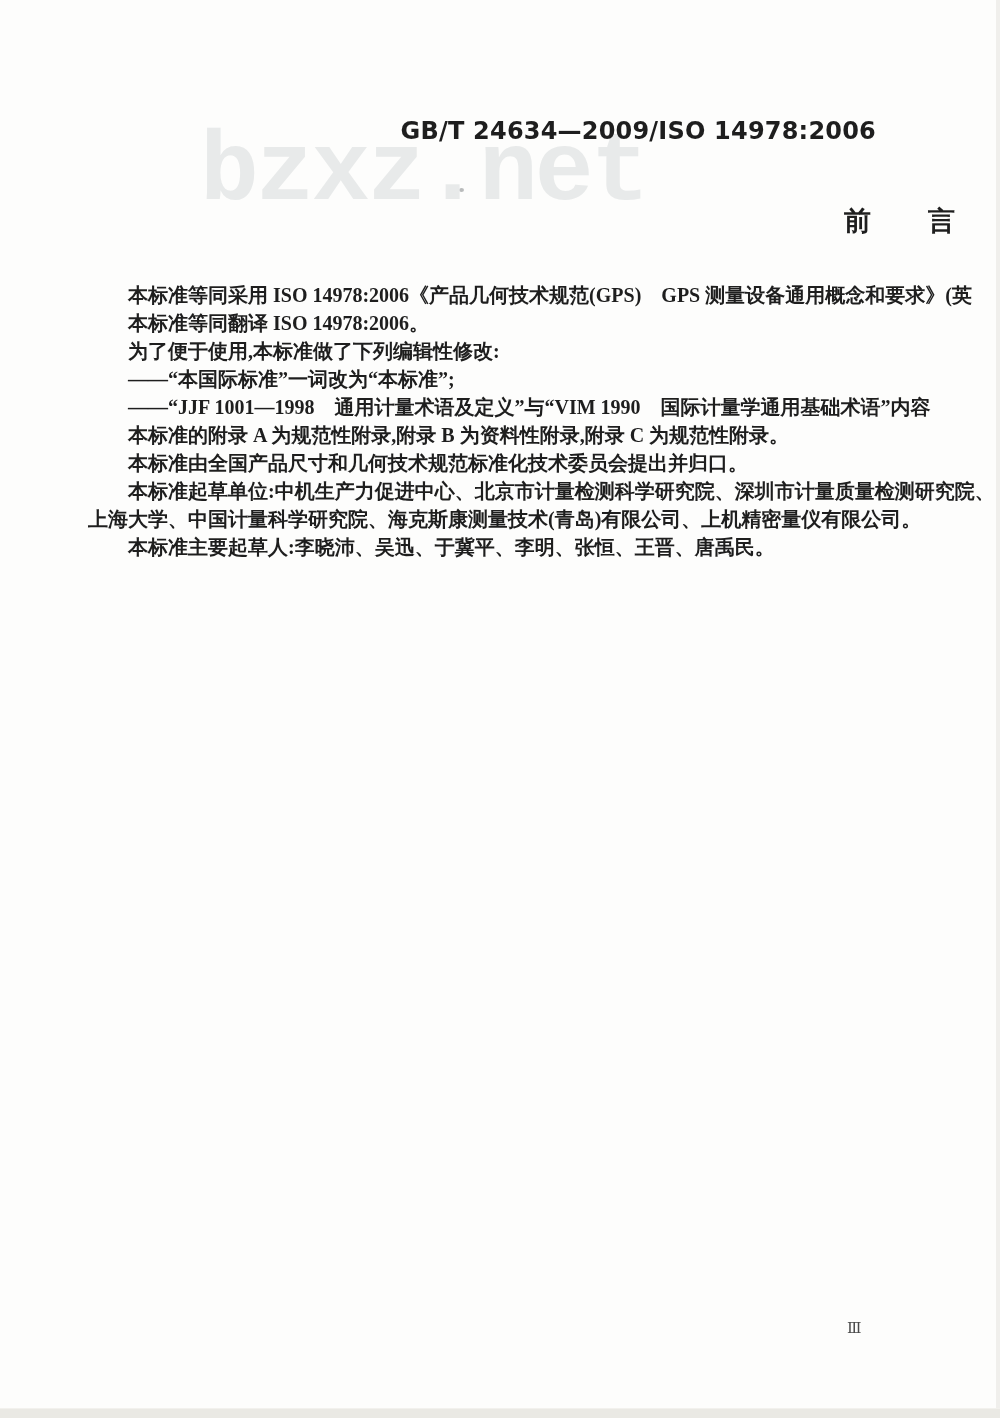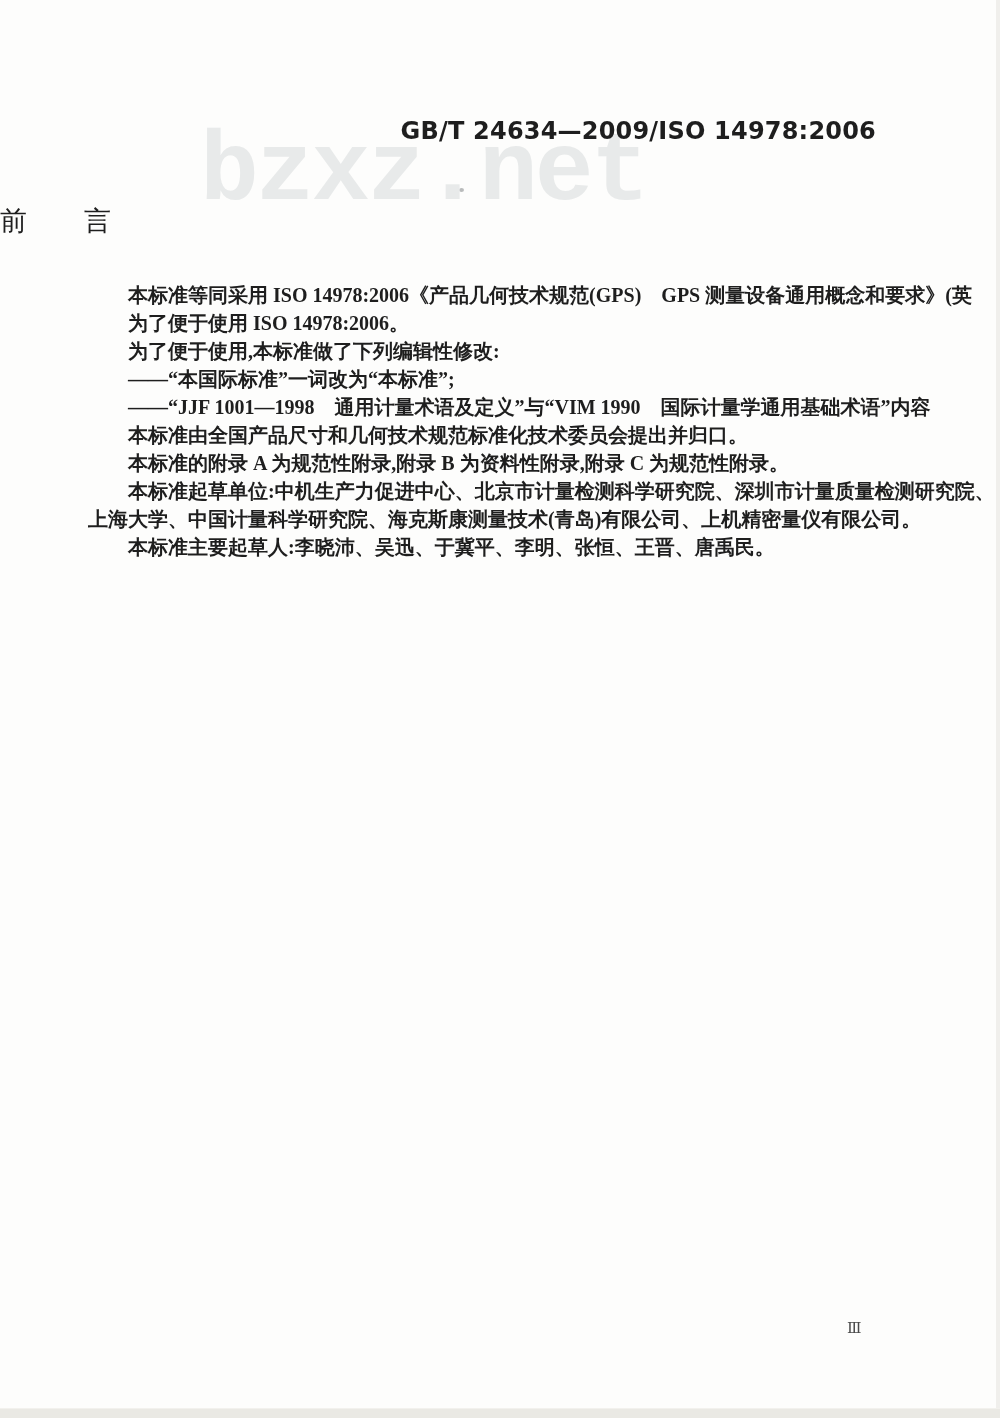--- a/index.html
+++ b/index.html
@@ -35,23 +35,23 @@
     font-family:"DejaVu Sans","Liberation Sans",sans-serif;
     font-weight:bold;
     font-size:24px;
     letter-spacing:0.2px;
     z-index:2;
   }
   .page-title{
     position:absolute;
     top:203px;left:0;
     width:956px; 
-    text-align:left;
+    text-align:right;
     font-family:"DejaVu Sans","Liberation Sans",sans-serif;
-    font-weight:normal;
+    font-weight:bold;
     font-size:27px;
     letter-spacing:1px;
     z-index:2;
     white-space:pre;
   }
   .content{
     position:absolute;
     left:88px;top:281px;
     width:822px;
     font-size:20px;
@@ -90,26 +90,26 @@
 <div class="page">
 
   <div class="watermark">bzxz.net</div>
 
   <div class="doc-number">GB/T 24634—2009/ISO 14978:2006</div>
 
   <div class="page-title">前　　言</div>
 
   <div class="content">
     <div class="ln indent">本标准等同采用 ISO 14978:2006《产品几何技术规范(GPS)　GPS 测量设备通用概念和要求》(英</div>
-    <div class="ln indent">为了便于使用 ISO 14978:2006。</div>
+    <div class="ln indent">本标准等同翻译 ISO 14978:2006。</div>
     <div class="ln indent">为了便于使用,本标准做了下列编辑性修改:</div>
     <div class="ln indent">——“本国际标准”一词改为“本标准”;</div>
     <div class="ln indent">——“JJF 1001—1998　通用计量术语及定义”与“VIM 1990　国际计量学通用基础术语”内容</div>
+    <div class="ln indent">本标准的附录 A 为规范性附录,附录 B 为资料性附录,附录 C 为规范性附录。</div>
     <div class="ln indent">本标准由全国产品尺寸和几何技术规范标准化技术委员会提出并归口。</div>
-    <div class="ln indent">本标准的附录 A 为规范性附录,附录 B 为资料性附录,附录 C 为规范性附录。</div>
     <div class="ln indent">本标准起草单位:中机生产力促进中心、北京市计量检测科学研究院、深圳市计量质量检测研究院、</div>
     <div class="ln">上海大学、中国计量科学研究院、海克斯康测量技术(青岛)有限公司、上机精密量仪有限公司。</div>
     <div class="ln indent">本标准主要起草人:李晓沛、吴迅、于冀平、李明、张恒、王晋、唐禹民。</div>
   </div>
 
   <div class="page-number">Ⅲ</div>
 
   <div class="speck"></div>
   <div class="edge-right"></div>
   <div class="edge-bottom"></div>

